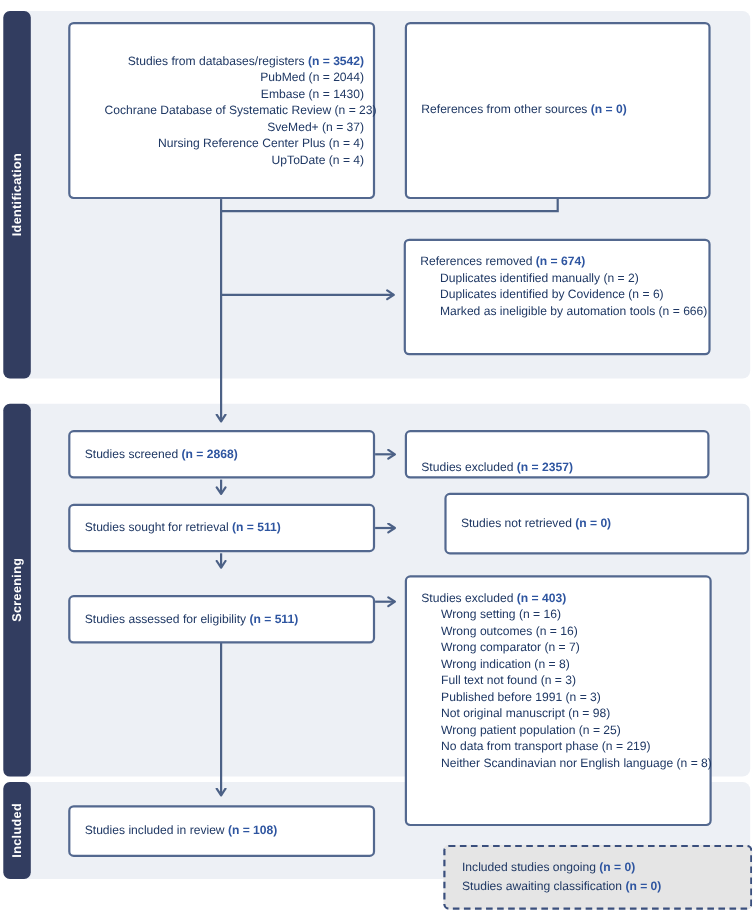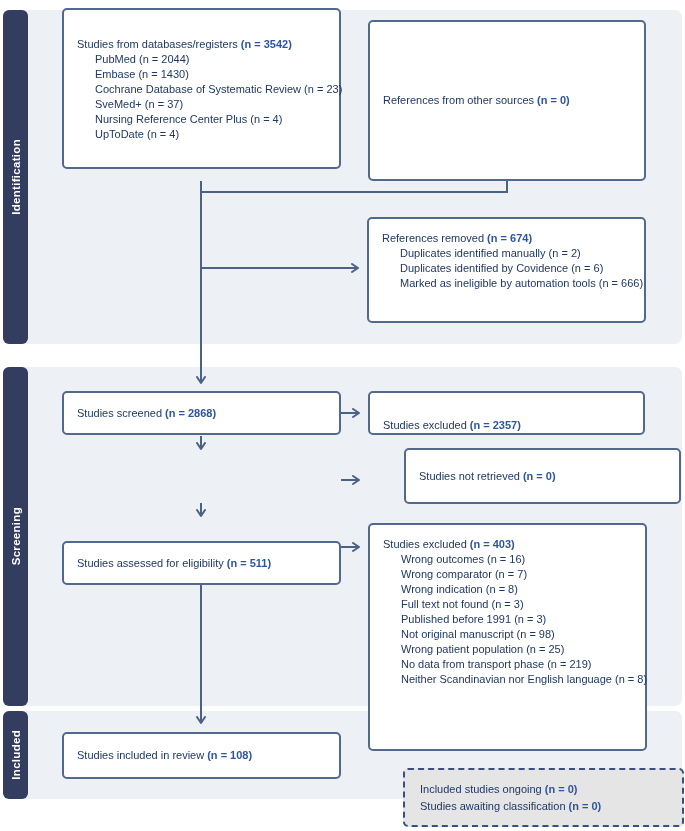--- a/index.html
+++ b/index.html
@@ -33,21 +33,21 @@
   .pt-sm { padding-top:12px; }
   .count { font-weight:bold; color:#2e55a0; margin-left:3px; }
   .title-line { white-space:nowrap; }
   .sub-item { margin-left:18px; line-height:15px; white-space:nowrap; }
   .box-dashed {
     position:absolute; background:#e5e5e5; border:2px dashed #3a4f7d; border-radius:5px;
     box-sizing:border-box; color:#1f3864; font-size:11px; line-height:17px;
     display:flex; flex-direction:column; justify-content:center; padding-left:15px;
   }
   
-  .box-databases { left:62px; top:8px;  width:279px; height:161px; }
+  .box-databases { left:62px; top:20px;  width:279px; height:161px;text-align:right; }
   .box-other-sources { left:368px; top:20px; width:278px; height:161px; }
   .box-references-removed { left:367px; top:217px; width:279px; height:106px; }
   .box-screened { left:62px;  top:391px; width:279px; height:44px; }
   .box-excluded-screening { left:368px; top:391px; width:277px; height:44px;align-items:flex-end; }
   .box-sought { left:62px;  top:458px; width:279px; height:44px; }
   .box-not-retrieved { left:368px; top:448px; width:277px; height:56px;margin-left:36px; }
   .box-assessed { left:62px; top:541px; width:279px; height:44px; }
   .box-excluded-eligibility { left:368px; top:523px; width:279px; height:228px; }
   .box-included { left:62px; top:732px; width:279px; height:47px; }
   .box-ongoing { left:403px; top:768px; width:281px; height:59px; }
@@ -126,38 +126,44 @@
       <span>Studies screened</span><span class="count">(n = 2868)</span>
     </div>
   </div>
 
   <div class="box single box-excluded-screening">
     <div class="title-line">
       <span>Studies excluded</span><span class="count">(n = 2357)</span>
     </div>
   </div>
 
+  <div class="box single box-sought">
+    <div class="title-line">
+      <span>Studies sought for retrieval</span><span class="count">(n = 511)</span>
+    </div>
+  </div>
 
   <div class="box single box-not-retrieved">
     <div class="title-line">
       <span>Studies not retrieved</span><span class="count">(n = 0)</span>
     </div>
   </div>
 
   <div class="box single box-assessed">
     <div class="title-line">
       <span>Studies assessed for eligibility</span><span class="count">(n = 511)</span>
     </div>
   </div>
 
   <div class="box multi pt-sm box-excluded-eligibility">
     <div class="title-line">
       <span>Studies excluded</span><span class="count">(n = 403)</span>
     </div>
     <div>
+        <div class="sub-item">Wrong setting (n = 16)</div>
         <div class="sub-item">Wrong outcomes (n = 16)</div>
         <div class="sub-item">Wrong comparator (n = 7)</div>
         <div class="sub-item">Wrong indication (n = 8)</div>
         <div class="sub-item">Full text not found (n = 3)</div>
         <div class="sub-item">Published before 1991 (n = 3)</div>
         <div class="sub-item">Not original manuscript (n = 98)</div>
         <div class="sub-item">Wrong patient population (n = 25)</div>
         <div class="sub-item">No data from transport phase (n = 219)</div>
         <div class="sub-item">Neither Scandinavian nor English language (n = 8)</div>
       </div>

